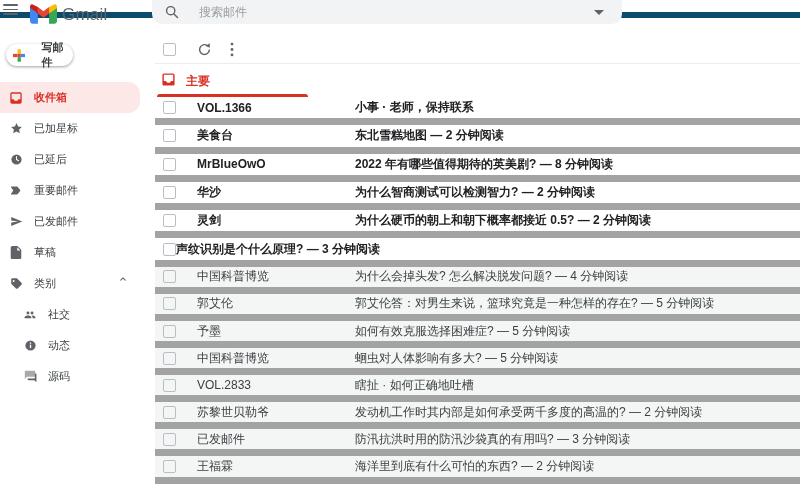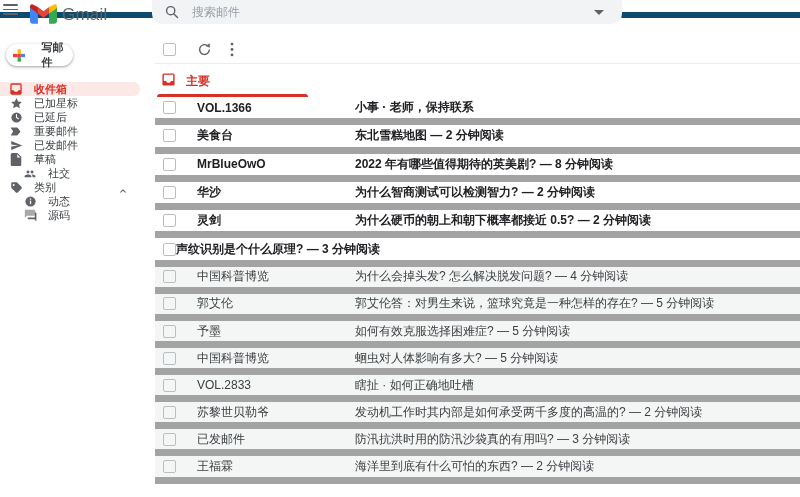--- a/index.html
+++ b/index.html
@@ -9,39 +9,39 @@
   
   .header { position:absolute; left:0; top:0; width:800px; height:18px;
     background:#fff; border-bottom:6px solid #0c4a6e; z-index:5; }
   .hamburger { position:absolute; left:3px; top:4px; width:15px; height:11px;
     display:flex; flex-direction:column; justify-content:space-between; cursor:pointer; }
   .hamburger span { display:block; height:1.8px; background:#5f6368; border-radius:1px; }
   .logo { position:absolute; left:30px; top:3px; }
   .logo-text { position:absolute; left:62px; top:5px; font-size:17px; color:#5f6368; letter-spacing:.2px; }
 
   .searchbar { position:absolute; left:152px; top:0; width:470px; height:24px;
-    background:#f1f3f4; border-radius:0 0 10px 10px; display:flex; align-items:center; }
+    background:#f1f3f4; border-radius:0 0 10px 10px; display:flex; align-items:center;gap:7px; }
   .searchbar .mag { margin-left:13px; }
   .searchbar input { border:none; outline:none; background:transparent; flex:1;
     margin-left:13px; font-size:12px; color:#202124;
     font-family:"Liberation Sans","DejaVu Sans",sans-serif; }
   .searchbar input::placeholder { color:#9aa0a6; }
   .caret-down { width:0; height:0; border-left:5px solid transparent; border-right:5px solid transparent;
     border-top:5px solid #5f6368; margin-right:18px; cursor:pointer; }
 
   
   .sidebar { position:absolute; left:0; top:31px; width:150px; height:466px; background:#fff; }
   .compose { position:absolute; left:6px; top:13px; width:67px; height:22px; background:#fff;
     border-radius:12px; box-shadow:0 1px 2px rgba(60,64,67,.3),0 1px 3px 1px rgba(60,64,67,.15);
     display:flex; align-items:center; cursor:pointer;gap:10px; }
   .compose svg { margin-left:7px; }
   .compose-label { margin-left:6px; font-size:11px; font-weight:bold; color:#3c4043; }
 
   .nav { position:absolute; left:0; top:51px; width:150px; }
-  .nav-item { height:14px; display:flex; align-items:center; padding-left:9px;
+  .nav-item { height:31px; display:flex; align-items:center; padding-left:9px;
     cursor:pointer; color:#3c4043; font-size:11px; position:relative; }
   .nav-item .ic { width:14px; height:14px; display:flex; align-items:center; justify-content:center; color:#5f6368; }
   .nav-item .lbl { margin-left:11px; white-space:nowrap; }
   .nav-item.selected { background:#fce8e6; border-radius:0 12px 12px 0; width:140px; }
   .nav-item.selected .lbl { color:#d93025; font-weight:bold; }
   .nav-item.selected .ic { color:#d93025; }
   .nav-item.indent { padding-left:23px; }
   .chev { position:absolute; right:24px; top:8px; width:6px; height:6px; }
 
   
@@ -161,39 +161,39 @@
 
     <div class="nav-item">
       <span class="ic">
         <svg width="12" height="13" viewBox="0 0 14 16">
             <path fill="currentColor" d="M8.8 0H2.5C1.4 0 .5.9.5 2v12c0 1.1.9 2 2 2h9c1.1 0 2-.9 2-2V4.7L8.8 0zM8.5 5.5V1.6l3.9 3.9H8.5z"></path>
           </svg>
       </span>
       <span class="lbl">草稿</span>
     </div>
 
-    <div class="nav-item indent">
-      <span class="ic">
-        <svg width="14" height="13" viewBox="0 0 16 16">
-            <path fill="currentColor" d="M5.5 8a1.8 1.8 0 1 0 0-3.6A1.8 1.8 0 0 0 5.5 8zm5 0a1.8 1.8 0 1 0 0-3.6 1.8 1.8 0 0 0 0 3.6zm-5 1.2c-1.5 0-4.2.8-4.2 2.3v1.2h8.4v-1.2c0-1.5-2.7-2.3-4.2-2.3zm5 0c-.2 0-.4 0-.7.1.8.5 1.3 1.2 1.3 2.2v1.2h3.6v-1.2c0-1.5-2.7-2.3-4.2-2.3z"></path>
-          </svg>
-      </span>
-      <span class="lbl">社交</span>
-    </div>
-
     <div class="nav-item">
       <span class="ic">
         <svg width="13" height="13" viewBox="0 0 16 16">
             <path fill="currentColor" d="M14.1 7.2L8.8 1.9c-.3-.3-.7-.4-1.1-.4H3.1c-.9 0-1.6.7-1.6 1.6v4.6c0 .4.2.8.5 1.1l5.3 5.3c.6.6 1.6.6 2.2 0l4.6-4.6c.6-.7.6-1.7 0-2.3zM4.5 6a1.2 1.2 0 1 1 0-2.4 1.2 1.2 0 0 1 0 2.4z"></path>
           </svg>
       </span>
       <span class="lbl">类别</span>
       <svg class="chev" width="8" height="6" viewBox="0 0 8 6">
           <path d="M1 4.5L4 1.5 7 4.5" fill="none" stroke="#5f6368" stroke-width="1.4" stroke-linecap="round"></path>
         </svg>
+    </div>
+
+    <div class="nav-item indent">
+      <span class="ic">
+        <svg width="14" height="13" viewBox="0 0 16 16">
+            <path fill="currentColor" d="M5.5 8a1.8 1.8 0 1 0 0-3.6A1.8 1.8 0 0 0 5.5 8zm5 0a1.8 1.8 0 1 0 0-3.6 1.8 1.8 0 0 0 0 3.6zm-5 1.2c-1.5 0-4.2.8-4.2 2.3v1.2h8.4v-1.2c0-1.5-2.7-2.3-4.2-2.3zm5 0c-.2 0-.4 0-.7.1.8.5 1.3 1.2 1.3 2.2v1.2h3.6v-1.2c0-1.5-2.7-2.3-4.2-2.3z"></path>
+          </svg>
+      </span>
+      <span class="lbl">社交</span>
     </div>
 
     <div class="nav-item indent">
       <span class="ic">
         <svg width="13" height="13" viewBox="0 0 16 16">
             <circle cx="8" cy="8" r="6.3" fill="currentColor"></circle>
             <rect x="7.2" y="7" width="1.6" height="4.2" fill="#fff"></rect>
             <rect x="7.2" y="4.3" width="1.6" height="1.6" fill="#fff"></rect>
           </svg>
       </span>

